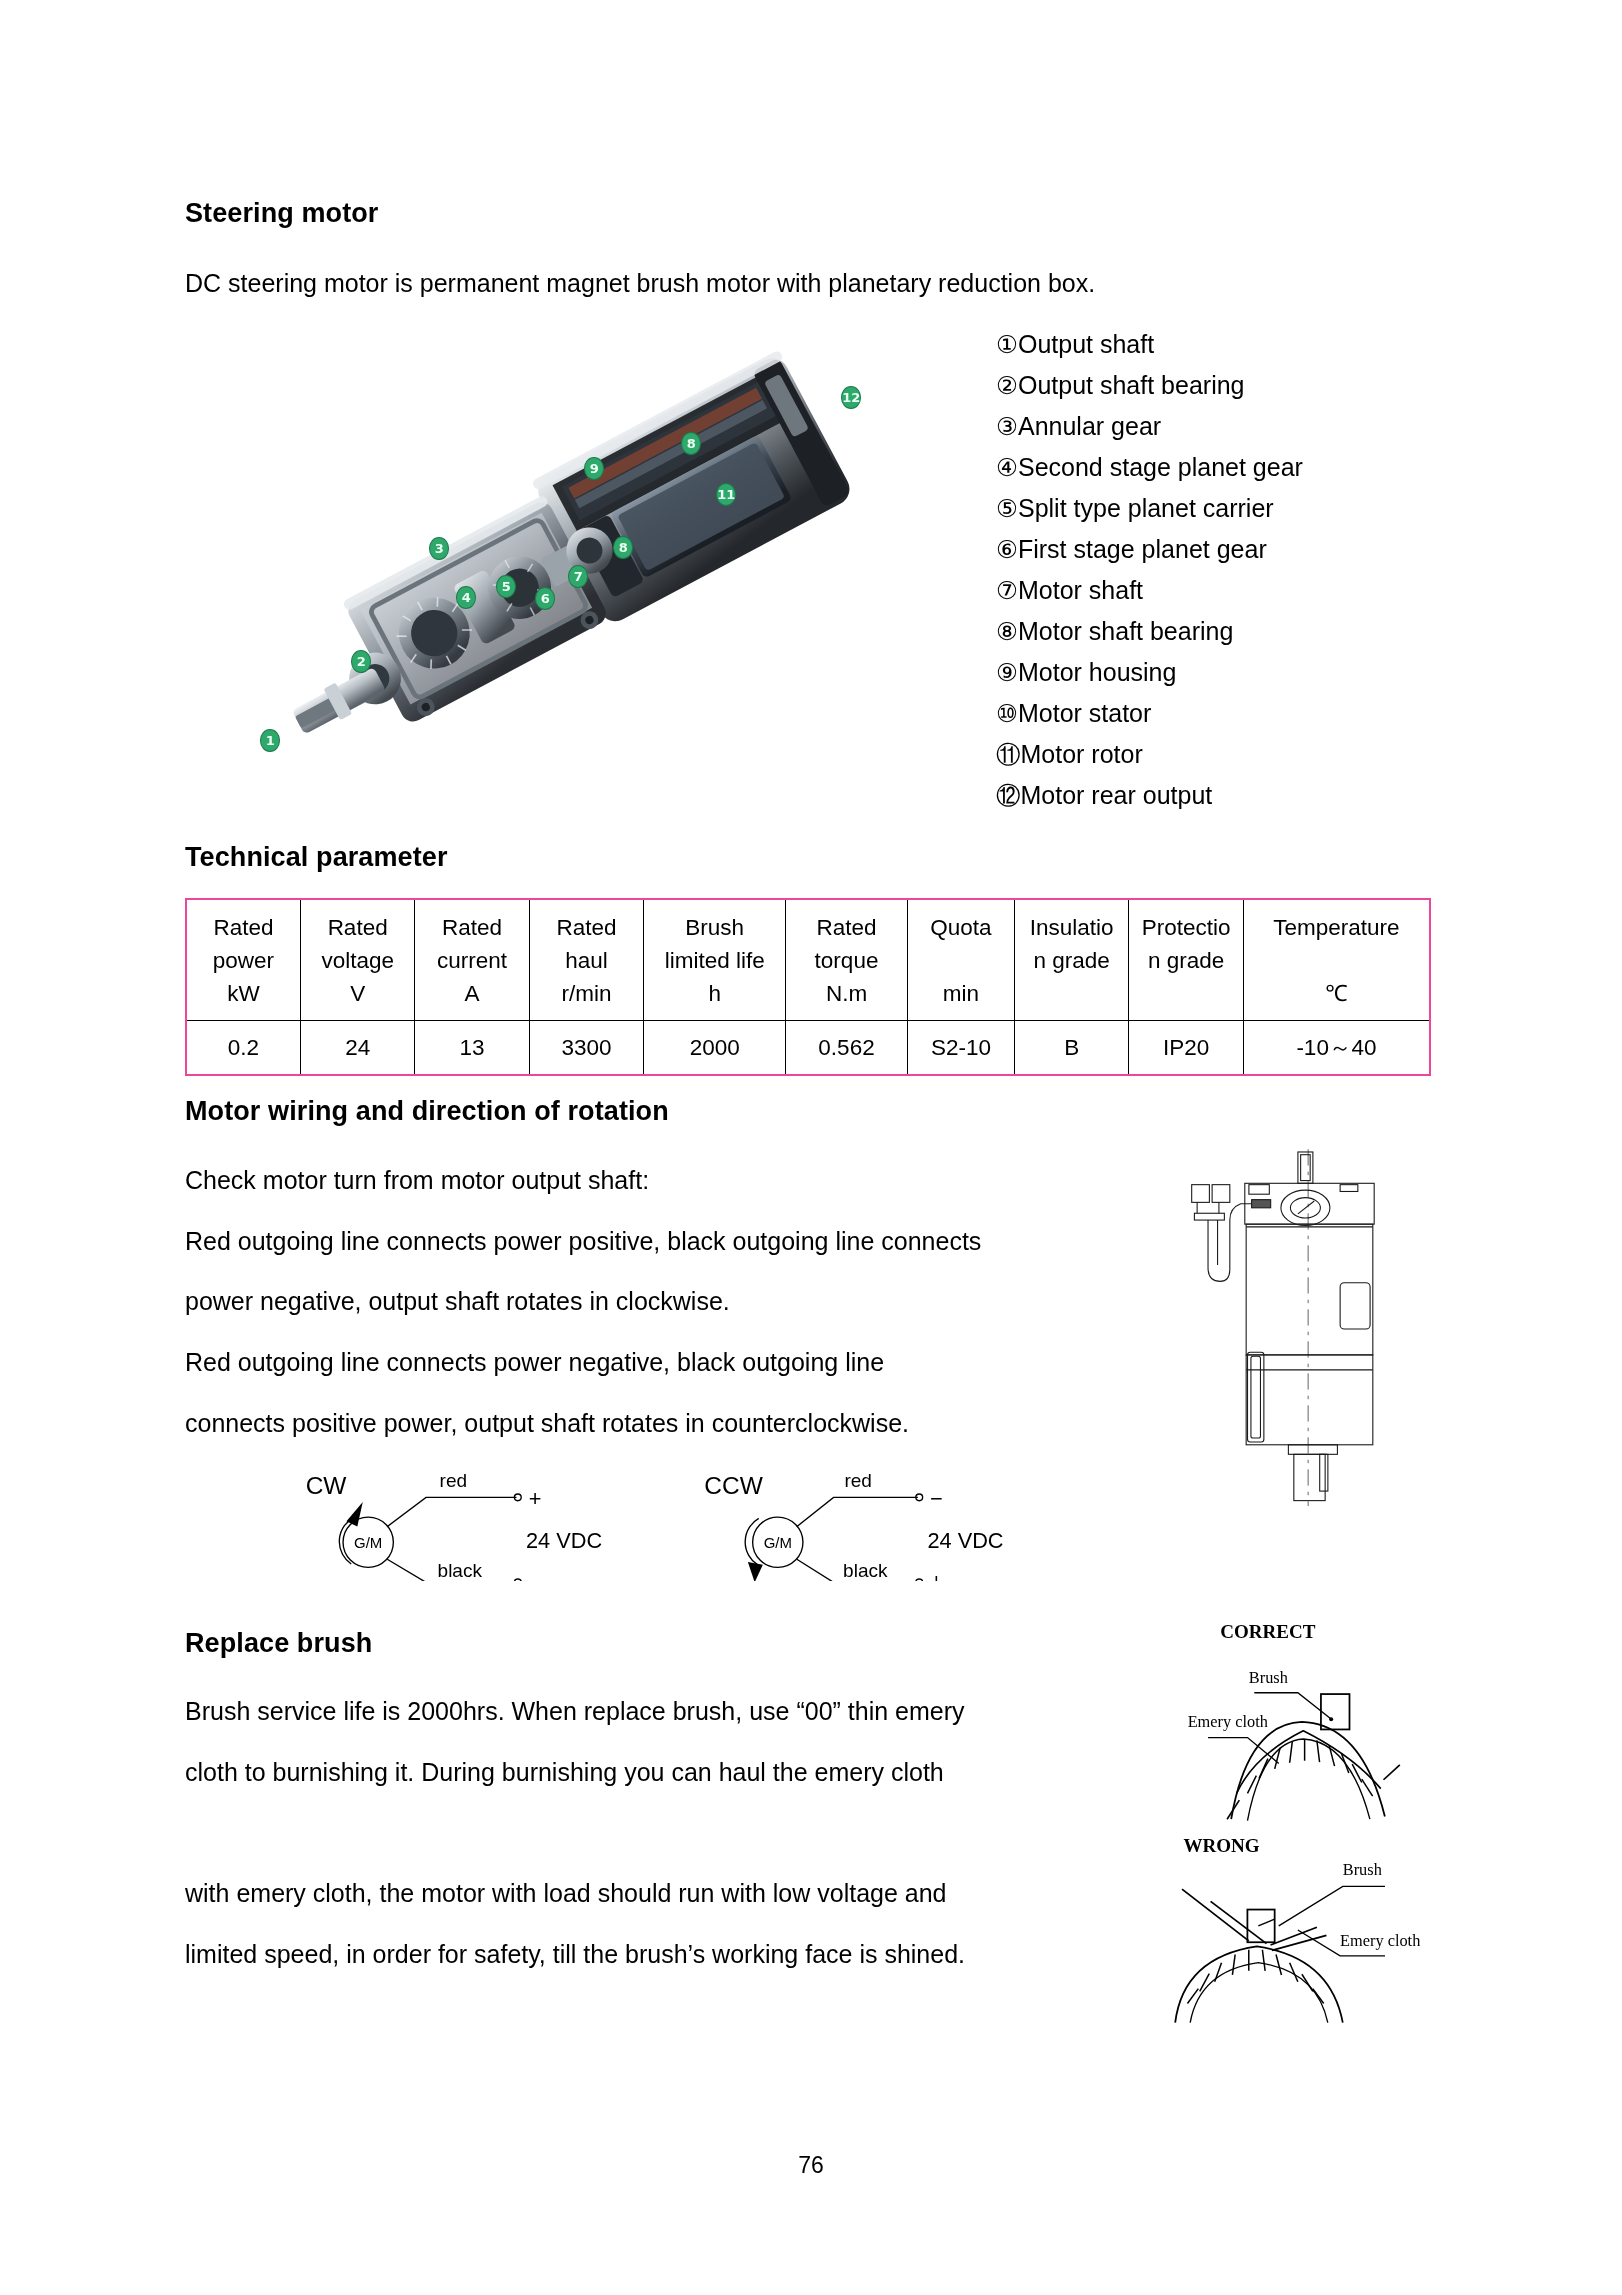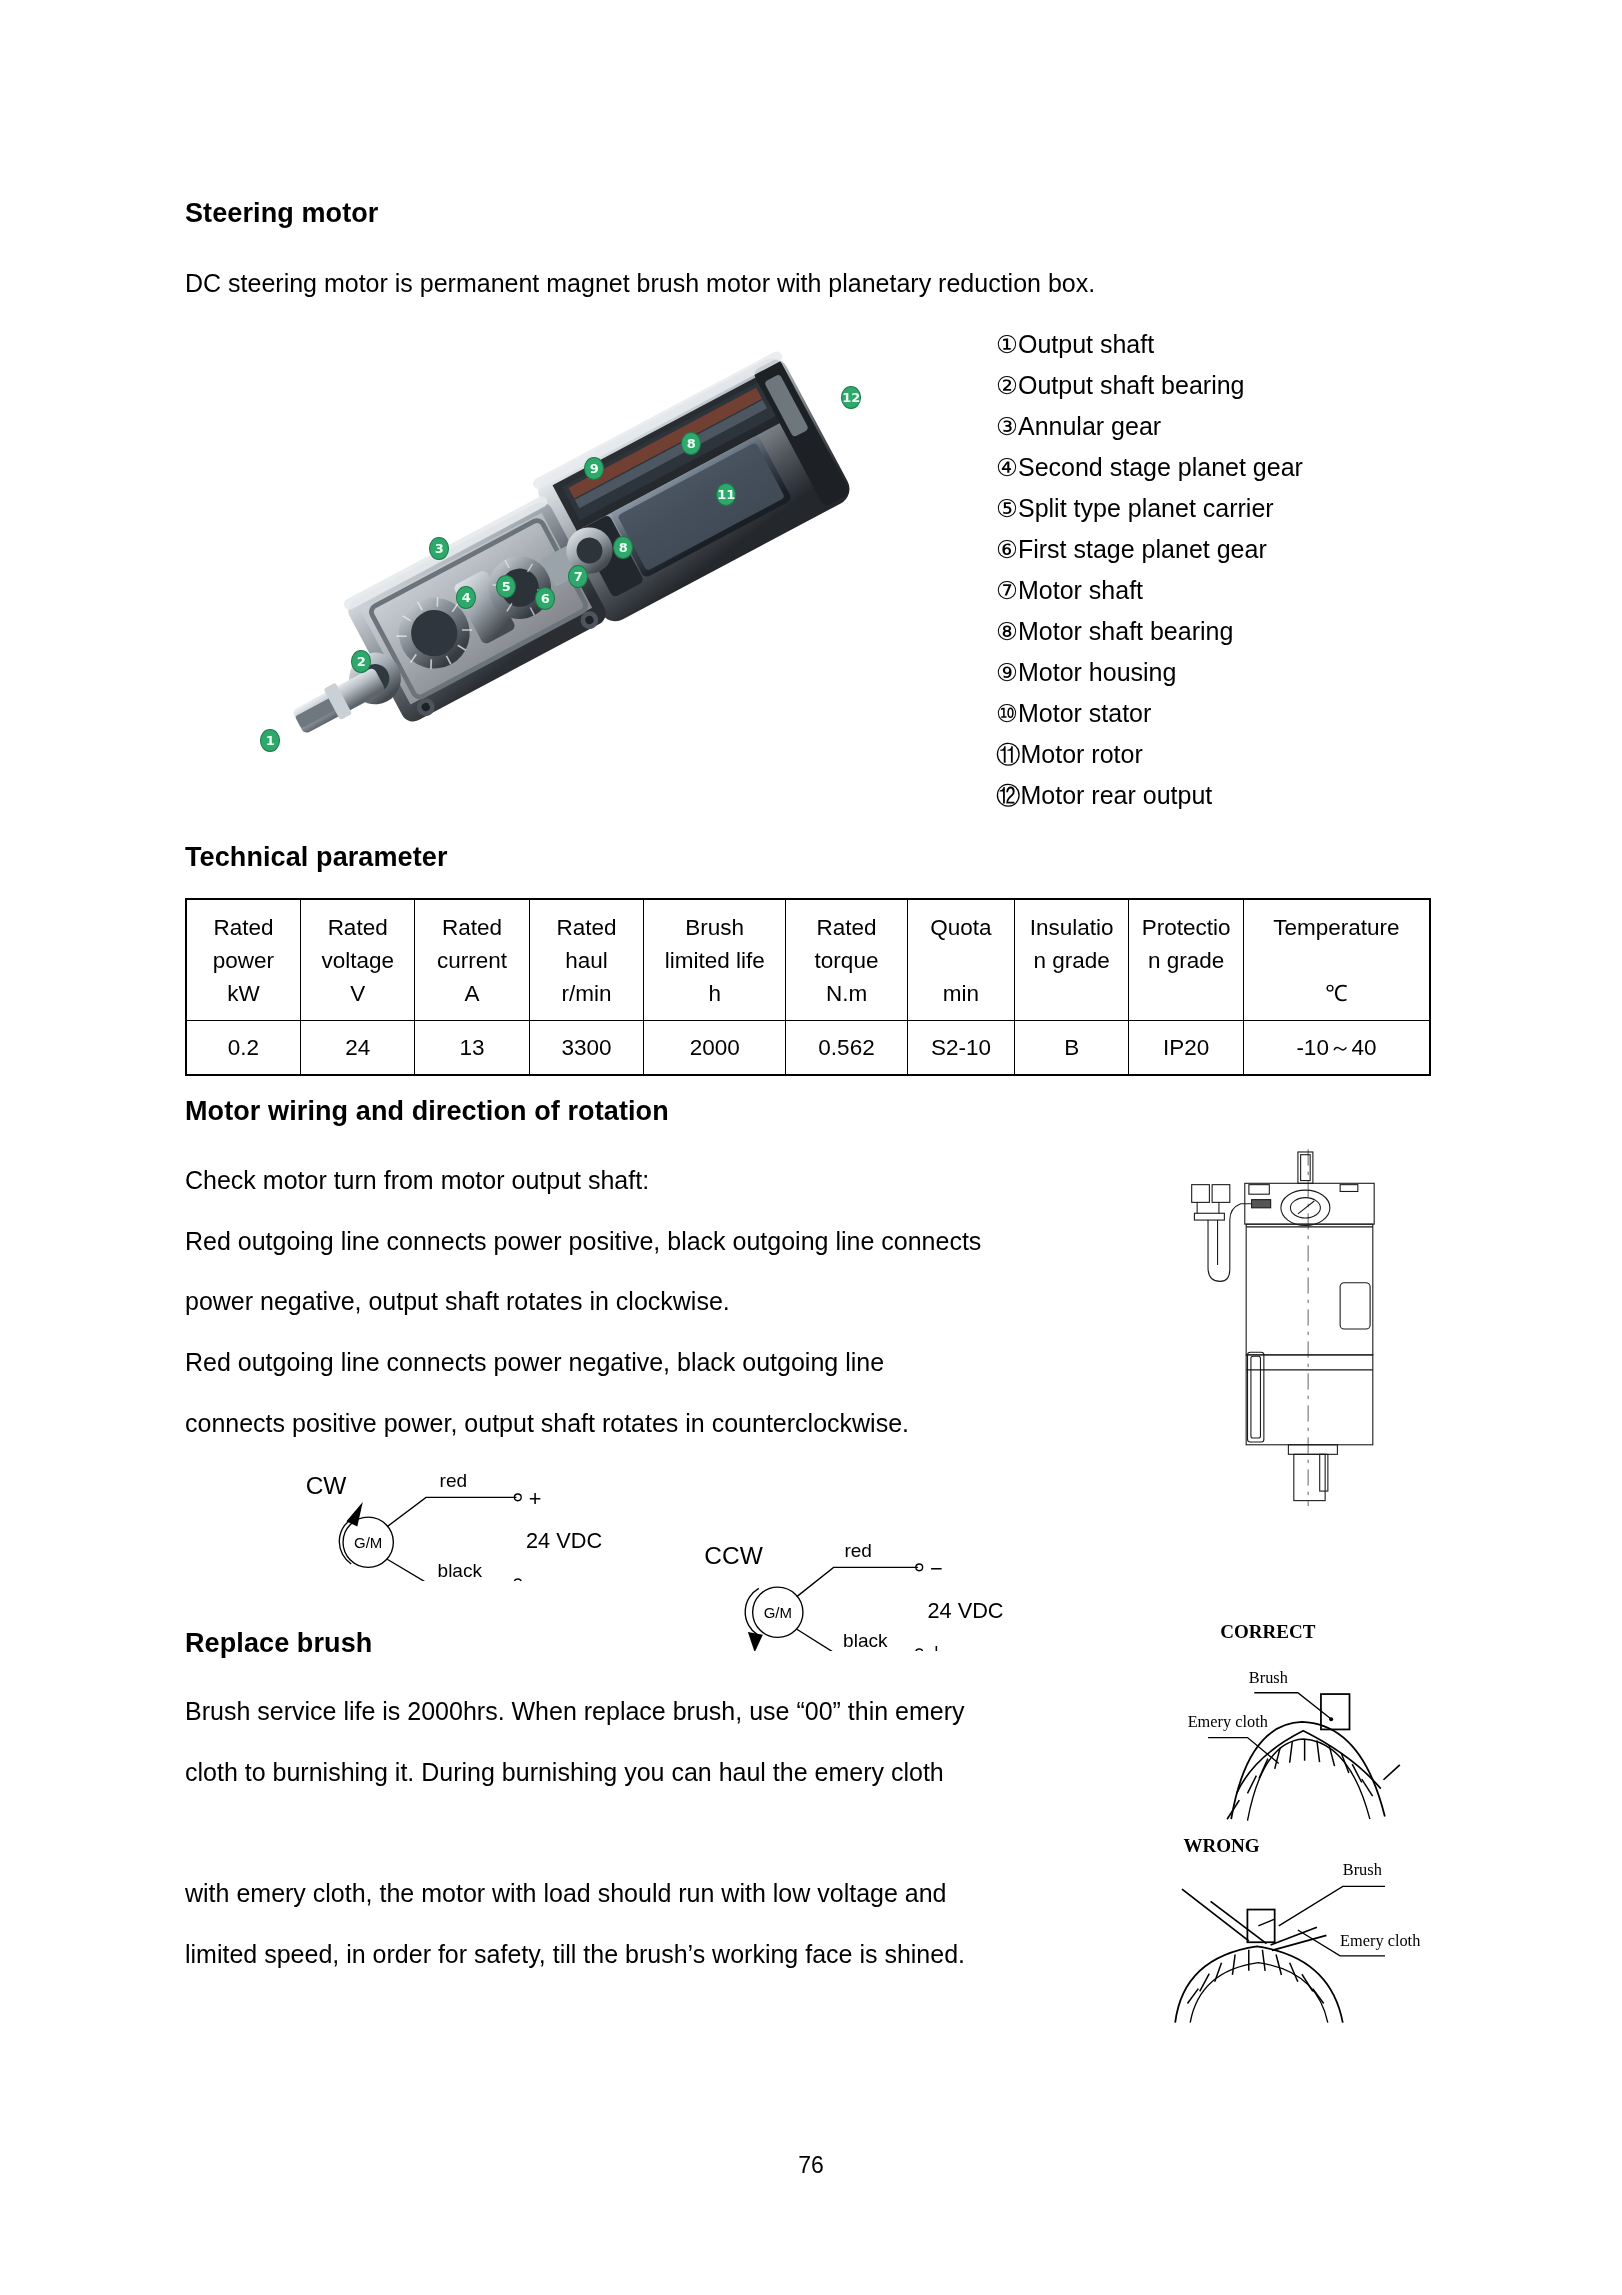--- a/index.html
+++ b/index.html
@@ -94,21 +94,21 @@
     line-height: 33px;
     padding: 0;
   }
   #param-table tr.hdr td {
     height: 109px;
     padding: 5.5px 1.4px;
   }
   #param-table tr.val td {
     height: 53px;
   }
-  #param-table { border: 2px solid #000000; }
+  #param-table { border: 2px solid #ec4899; }
   .cell-lines span { display:block; }
 
   
   .wire-diagram {
     position: absolute;
     width: 382px;
     height: 136px;
   }
   .wire-diagram svg { display:block; width:100%; height:100%; }
 
@@ -441,21 +441,21 @@
       <text x="28" y="72" font-family="'Liberation Sans',sans-serif" font-size="36">CW</text>
       <text x="120" y="152" font-family="'Liberation Sans',sans-serif" font-size="22" text-anchor="middle">G/M</text>
       <text x="225" y="62" font-family="'Liberation Sans',sans-serif" font-size="28">red</text>
       <text x="222" y="194" font-family="'Liberation Sans',sans-serif" font-size="28">black</text>
       <text x="356" y="89" font-family="'Liberation Sans',sans-serif" font-size="32">+</text>
       <text x="356" y="212" font-family="'Liberation Sans',sans-serif" font-size="32">−</text>
       <text x="352" y="152" font-family="'Liberation Sans',sans-serif" font-size="32">24 VDC</text>
     </svg>
   </div>
 
-  <div class="wire-diagram" style="left:682px; top:1515px;">
+  <div class="wire-diagram" style="left:682px; top:1445px;">
     <svg viewBox="0 0 560 200" aria-hidden="true">
       <g fill="none" stroke="#000" stroke-width="2">
         <circle cx="140" cy="143" r="37"></circle>
         <path d="M112 108 A 40 40 0 0 0 110 176"></path>
         <path d="M168 120 L222 77 L346 77"></path>
         <path d="M168 168 L222 202 L346 202"></path>
         <circle cx="348" cy="77" r="5"></circle>
         <circle cx="348" cy="202" r="5"></circle>
       </g>
 

